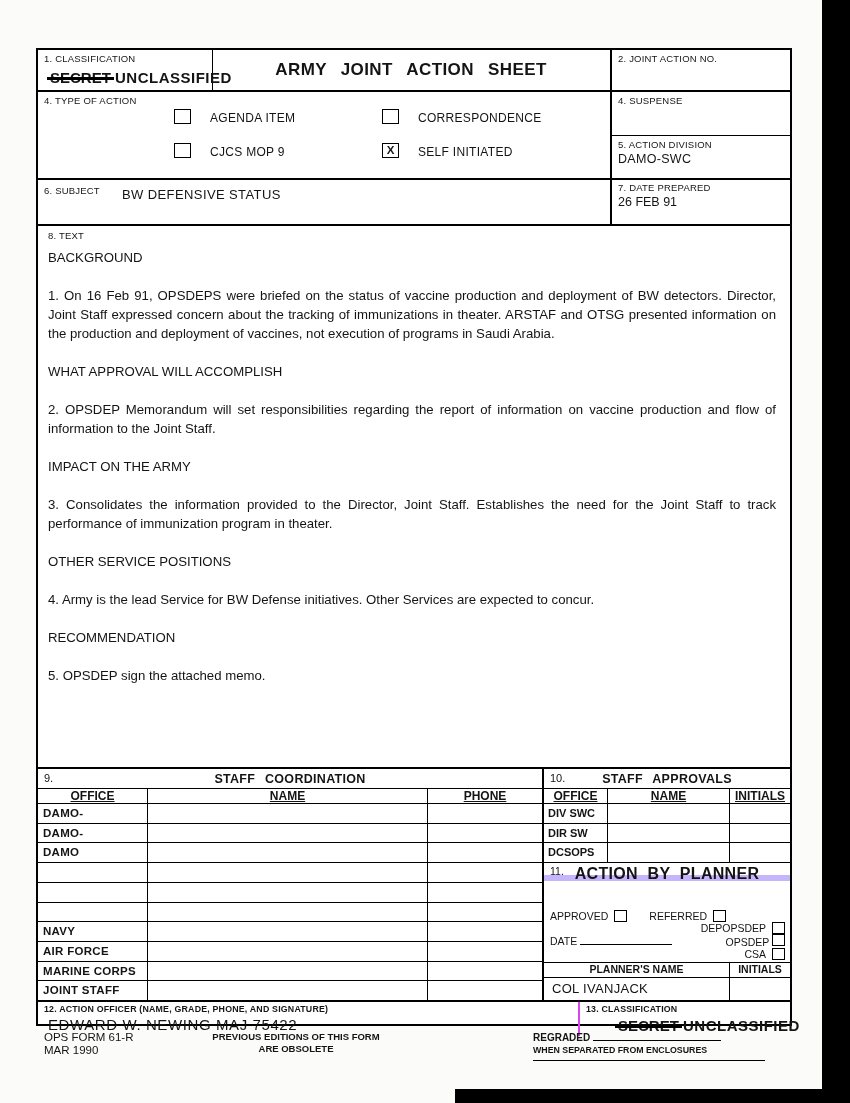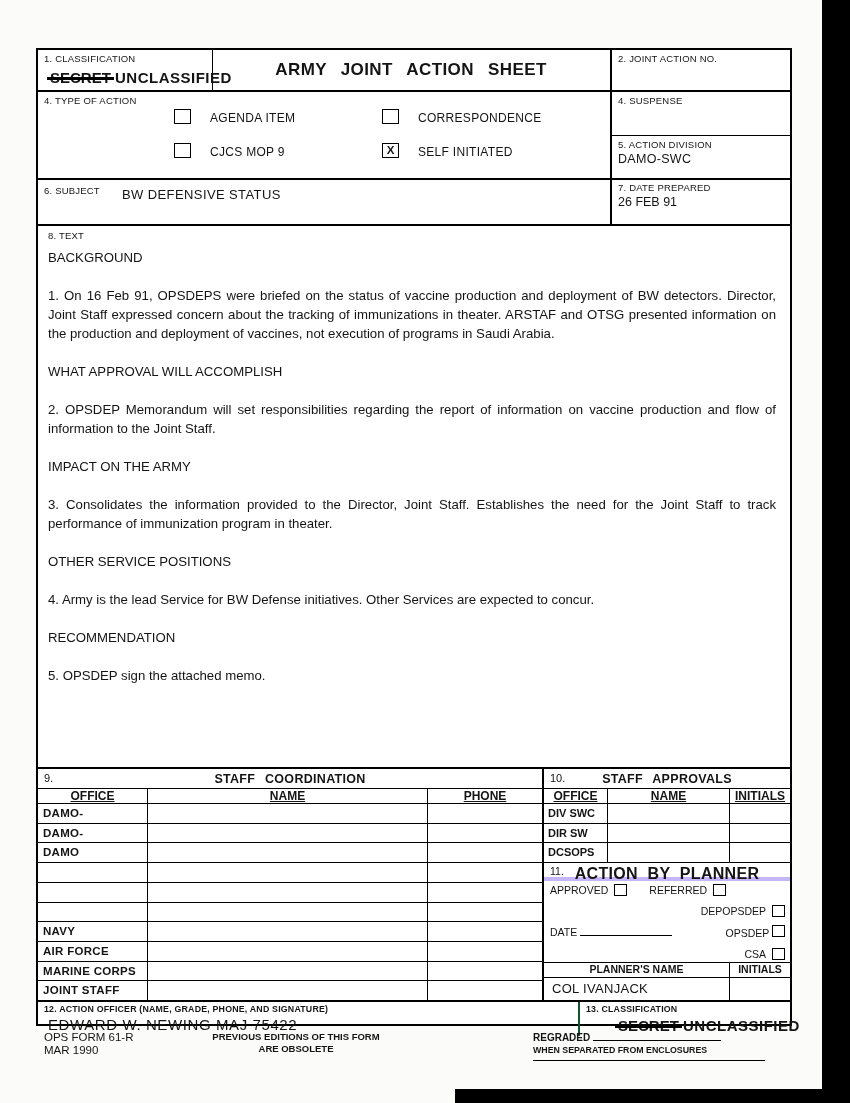--- a/index.html
+++ b/index.html
@@ -42,24 +42,24 @@
   .trow { flex: 1; display: flex; border-bottom: 1px solid #000; }
   .trow:last-child { border-bottom: none; }
   .trow .office { width: 110px; border-right: 1px solid #000; font-weight: bold; font-size: 11.5px; padding: 3px 0 0 5px; letter-spacing: .3px; }
   .trow .name   { width: 280px; border-right: 1px solid #000; }
   .trow .phone  { flex: 1; }
   .approw { height: 19.6px; flex: none; display: flex; border-bottom: 1px solid #000; }
   .aoffice { width: 64px; border-right: 1px solid #000; font-weight: bold; font-size: 11px; padding: 3px 0 0 4px; white-space: nowrap; }
   .aname   { width: 122px; border-right: 1px solid #000; }
   .ainit   { flex: 1; }
   .planner { flex: 1; display: flex; flex-direction: column; }
-  .p-head { height: 18px; border-bottom: 4px solid #c4b5fd; position: relative; flex: none; }
+  .p-head { height: 18px; border-bottom: 6px solid #c4b5fd; position: relative; flex: none; }
   .p-head .sec-num { top: 2px; font-size: 10.5px; }
   .p-head .sec-title { top: 2px; font-size: 16px; word-spacing: 5px; }
-  .p-lines { flex: 1; font-size: 10.5px; font-weight: normal; padding: 3px 5px 2px 6px; display: flex; flex-direction: column; justify-content: space-between; }
+  .p-lines { flex: 1; font-size: 10.5px; font-weight: normal; padding: 3px 5px 2px 6px; display: flex; flex-direction: column; justify-content: flex-end; }
   .p-line { display: flex; align-items: center; gap: 6px; }
   .p-line.right { justify-content: flex-end; }
   .p-nhead { height: 16px; border-top: 1px solid #000; border-bottom: 1px solid #000; display: flex; font-weight: bold; font-size: 10.5px; flex: none; }
   .p-nhead > div { line-height: 13px; }
   .p-nrow { height: 22px; flex: none; display: flex; }
   .fill-line { display: inline-block; border-bottom: 1px solid #000; height: 10px; vertical-align: baseline; }
   .footer { position: absolute; left: 36px; top: 1031px; width: 756px; display: flex; }
   .bar { position: absolute; background: #000; }
 </style>
 </head>
@@ -261,21 +261,21 @@
           </div>
         </div>
       </div>
     </div>
 
     <div class="row" style="height:34px">
       <div style="width:504px;position:relative;">
         <div class="tiny" style="position:absolute;top:2px;left:6px;font-size:8.8px;font-weight:bold;">12. ACTION OFFICER (NAME, GRADE, PHONE, AND SIGNATURE)</div>
         <div style="position:absolute;bottom:3px;left:10px;font-size:15px;letter-spacing:.6px;white-space:nowrap;">EDWARD W. NEWING MAJ 75422</div>
       </div>
-      <div style="flex:1;border-left:2px solid #14532d;position:relative;">
+      <div style="flex:1;border-left:2px solid #d946ef;position:relative;">
         <div class="tiny" style="position:absolute;top:2px;left:6px;font-size:8.8px;font-weight:bold;">13. CLASSIFICATION</div>
         <div style="position:absolute;bottom:2px;left:38px;font-weight:bold;font-size:15px;white-space:nowrap;overflow:visible;">
           <span class="struck">SECRET</span>
           <span style="letter-spacing:.5px;">UNCLASSIFIED</span>
         </div>
       </div>
     </div>
 
   </div>
 

